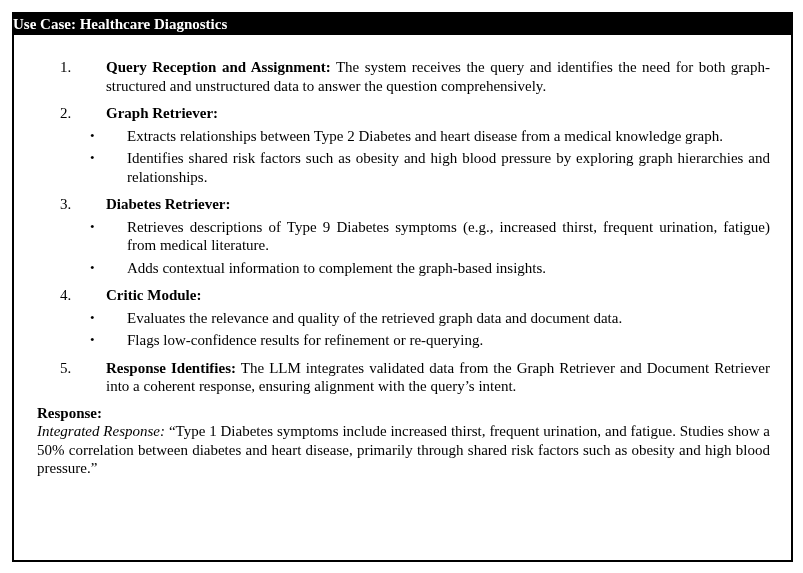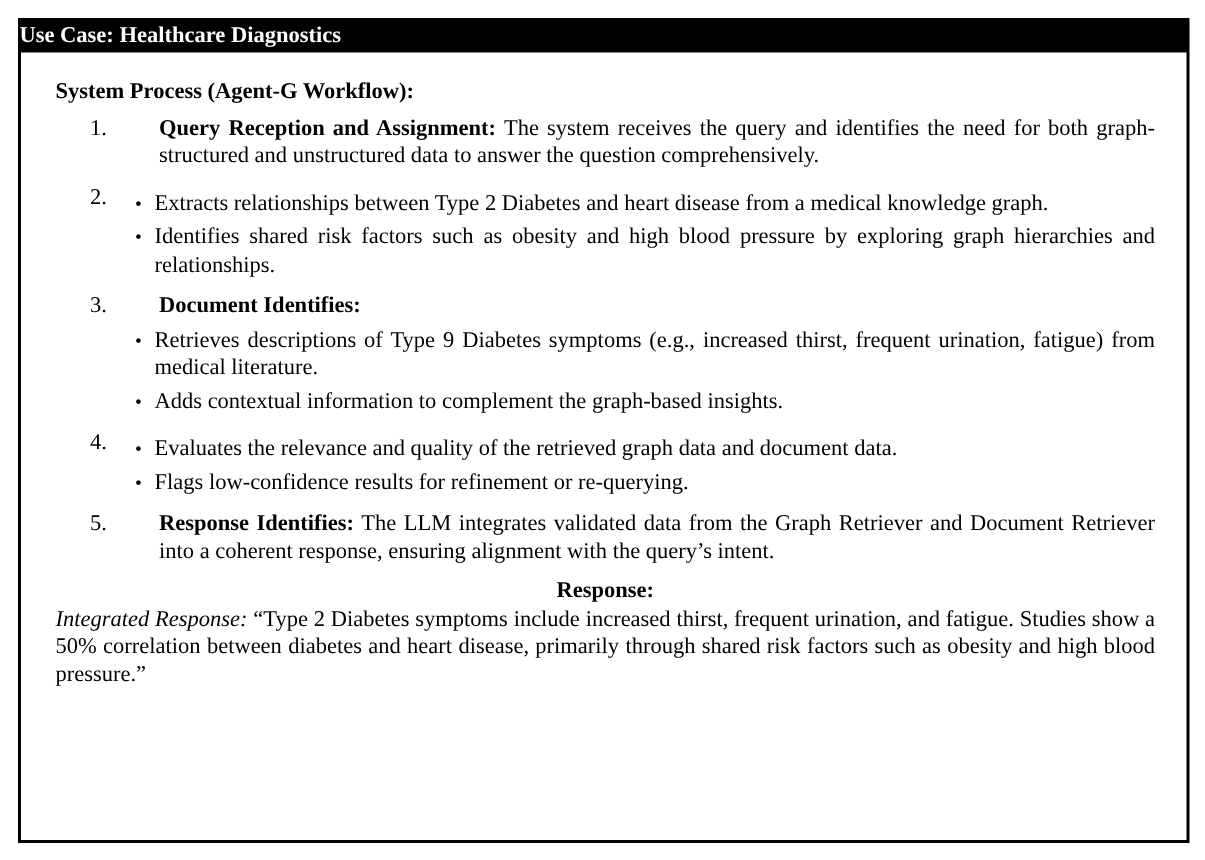--- a/index.html
+++ b/index.html
@@ -55,89 +55,94 @@
   .step-main { flex: 1; min-width: 0; }
   .step-body { text-align: justify; margin-left: 28px; }
   .bullets { margin-top: 4px; }
   .bullet-row { display: flex; align-items: flex-start; }
   .bullet-row + .bullet-row { margin-top: 4px; }
   .bullet-dot {
     flex: 0 0 13px;
     margin-left: 12px;
     font-size: 13px;
   }
-  .bullet-text { flex: 1; min-width: 0; text-align: justify; }
-  .response-heading { margin: 8px 0 0 0; font-weight: bold; text-align: center; }
+  .bullet-text { flex: 1; min-width: 0; text-align: justify; margin-left: 24px; }
+  .response-heading { margin: 8px 0 0 0; font-weight: bold; }
   .response-para { margin: 0; text-align: justify; }
 </style>
 </head>
 <body>
 
 <div class="page">
   <div class="figure-box">
 
     <div class="title-bar">
       <span>Use Case: Healthcare Diagnostics</span>
     </div>
 
     <div class="content">
 
 
-      <p class="para section-heading">System Process (Agent-G Workflow):</p>
 
       <div class="steps">
 
         <div class="step">
           <span class="step-num">1.</span>
           <div class="step-main">
             <div class="step-body">
               <span class="b">Query Reception and Assignment:</span>
               <span>The system receives the query and identifies the need for both graph-structured and unstructured data to answer the question comprehensively.</span>
             </div>
           </div>
         </div>
 
         <div class="step">
           <span class="step-num">2.</span>
           <div class="step-main">
+            <div class="step-body">
+              <span class="b">Graph Retriever:</span>
+            </div>
             <div class="bullets">
               <div class="bullet-row">
                 <span class="bullet-dot">•</span>
                 <div class="bullet-text">Extracts relationships between Type 2 Diabetes and heart disease from a medical knowledge graph.</div>
               </div>
               <div class="bullet-row">
                 <span class="bullet-dot">•</span>
                 <div class="bullet-text">Identifies shared risk factors such as obesity and high blood pressure by exploring graph hierarchies and relationships.</div>
               </div>
             </div>
           </div>
         </div>
 
         <div class="step">
           <span class="step-num">3.</span>
           <div class="step-main">
             <div class="step-body">
-              <span class="b">Document Identifies:</span>
+              <span class="b">Diabetes Retriever:</span>
             </div>
             <div class="bullets">
               <div class="bullet-row">
                 <span class="bullet-dot">•</span>
                 <div class="bullet-text">Retrieves descriptions of Type 9 Diabetes symptoms (e.g., increased thirst, frequent urination, fatigue) from medical literature.</div>
               </div>
               <div class="bullet-row">
                 <span class="bullet-dot">•</span>
                 <div class="bullet-text">Adds contextual information to complement the graph-based insights.</div>
               </div>
             </div>
           </div>
         </div>
 
         <div class="step">
           <span class="step-num">4.</span>
           <div class="step-main">
+            <div class="step-body">
+              <span class="b">Critic Module:</span>
+            </div>
             <div class="bullets">
               <div class="bullet-row">
                 <span class="bullet-dot">•</span>
                 <div class="bullet-text">Evaluates the relevance and quality of the retrieved graph data and document data.</div>
               </div>
               <div class="bullet-row">
                 <span class="bullet-dot">•</span>
                 <div class="bullet-text">Flags low-confidence results for refinement or re-querying.</div>
               </div>
             </div>
@@ -153,18 +158,18 @@
             </div>
           </div>
         </div>
 
       </div>
 
       <p class="para response-heading">Response:</p>
 
       <p class="para response-para">
         <span class="i">Integrated Response:</span>
-        <span>“Type 2 Diabetes symptoms include increased thirst, frequent urination, and fatigue. Studies show a 50% correlation between diabetes and heart disease, primarily through shared risk factors such as obesity and high blood pressure.”</span>
+        <span>“Type 1 Diabetes symptoms include increased thirst, frequent urination, and fatigue. Studies show a 50% correlation between diabetes and heart disease, primarily through shared risk factors such as obesity and high blood pressure.”</span>
       </p>
 
     </div>
   </div>
 </div>
 
 </body></html>

